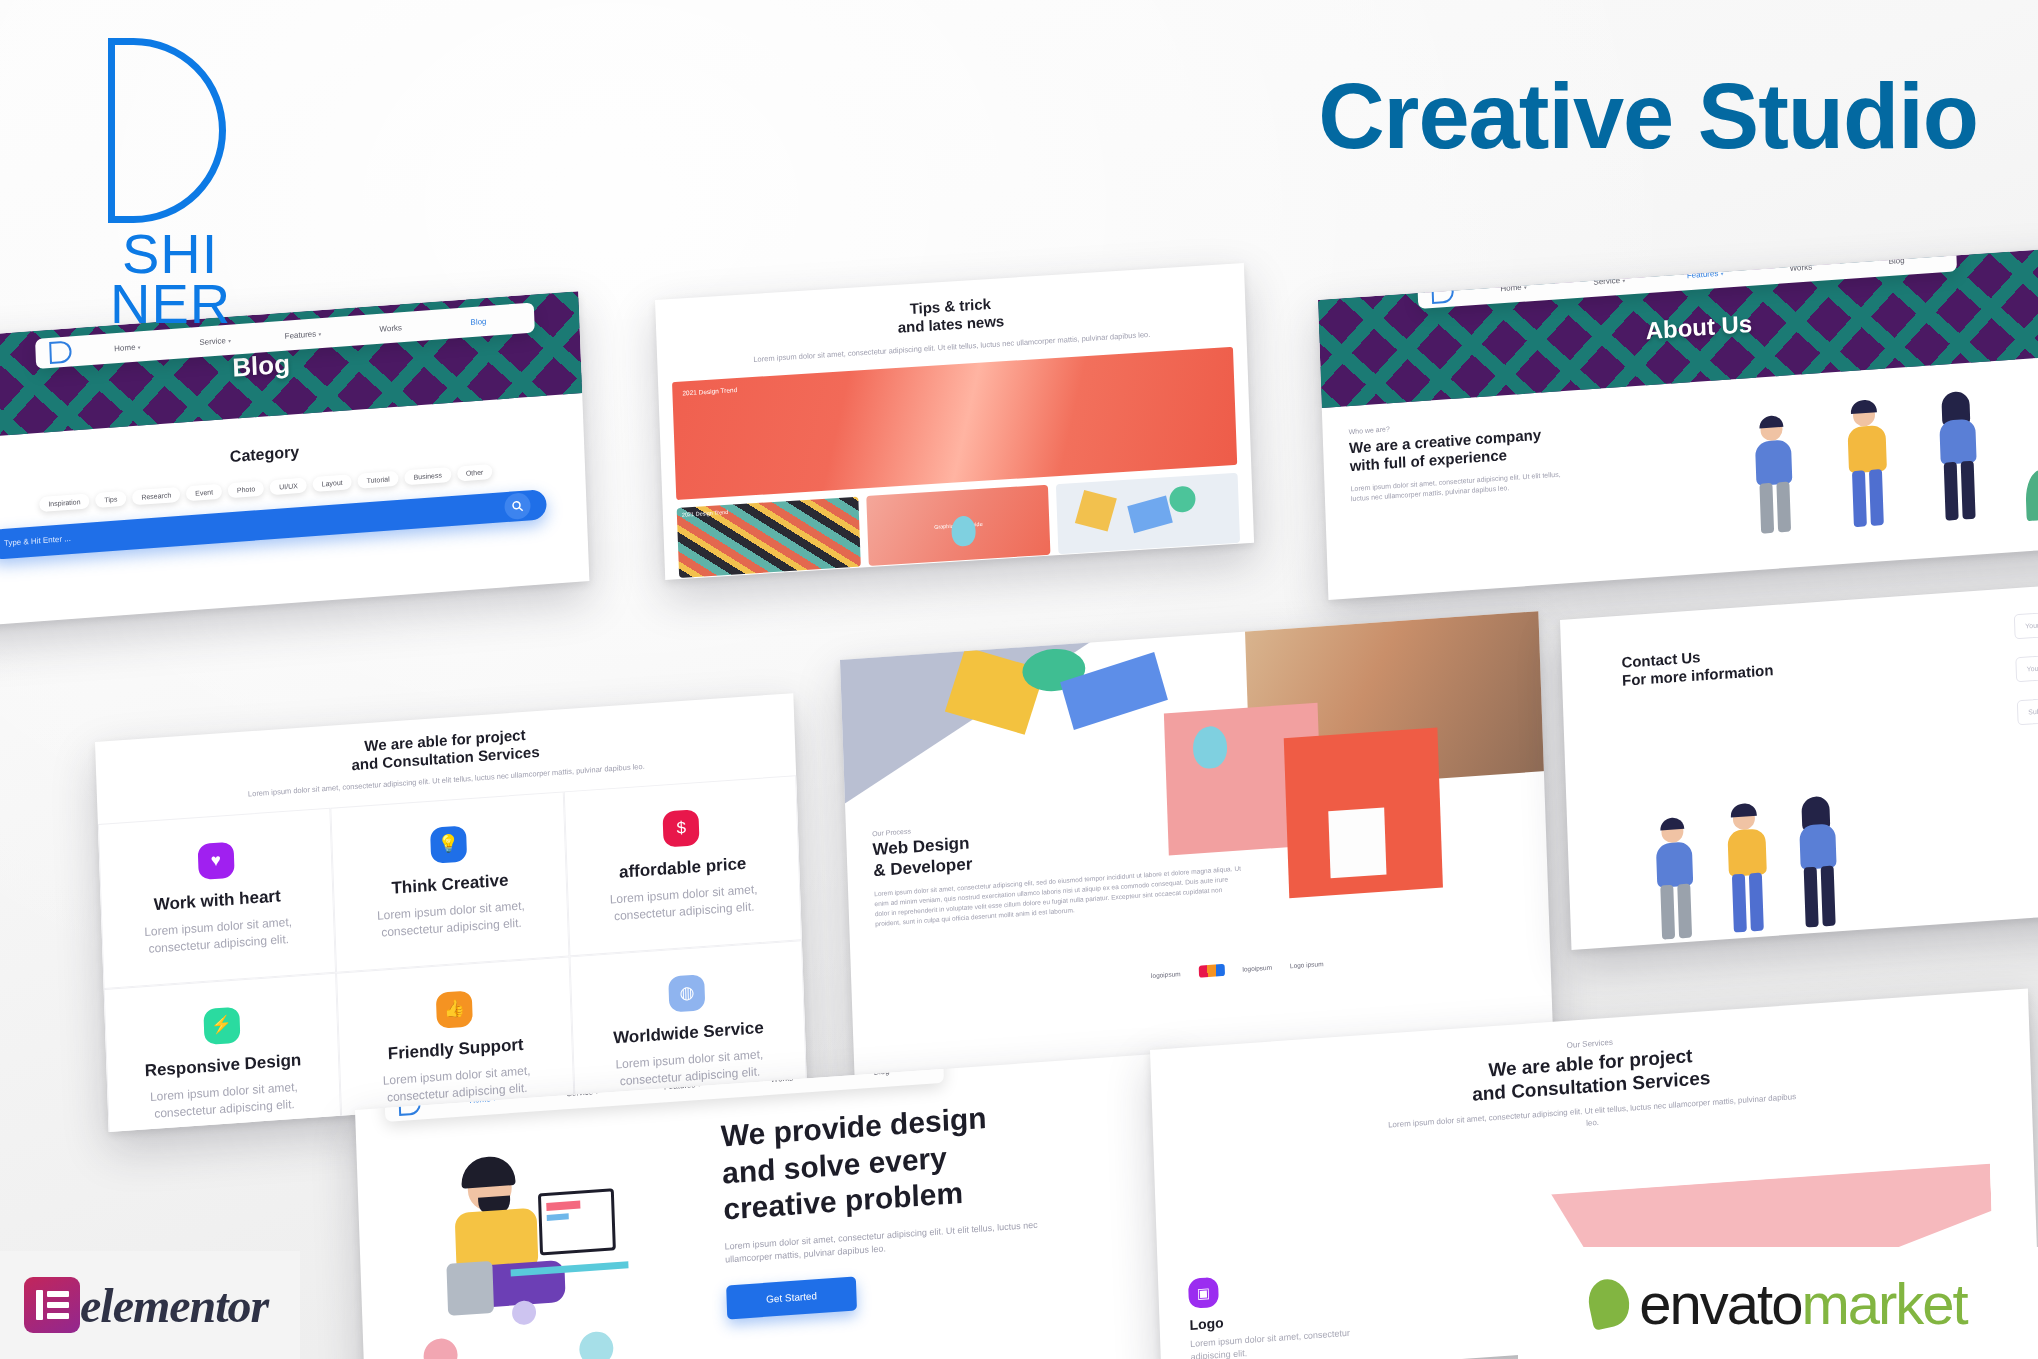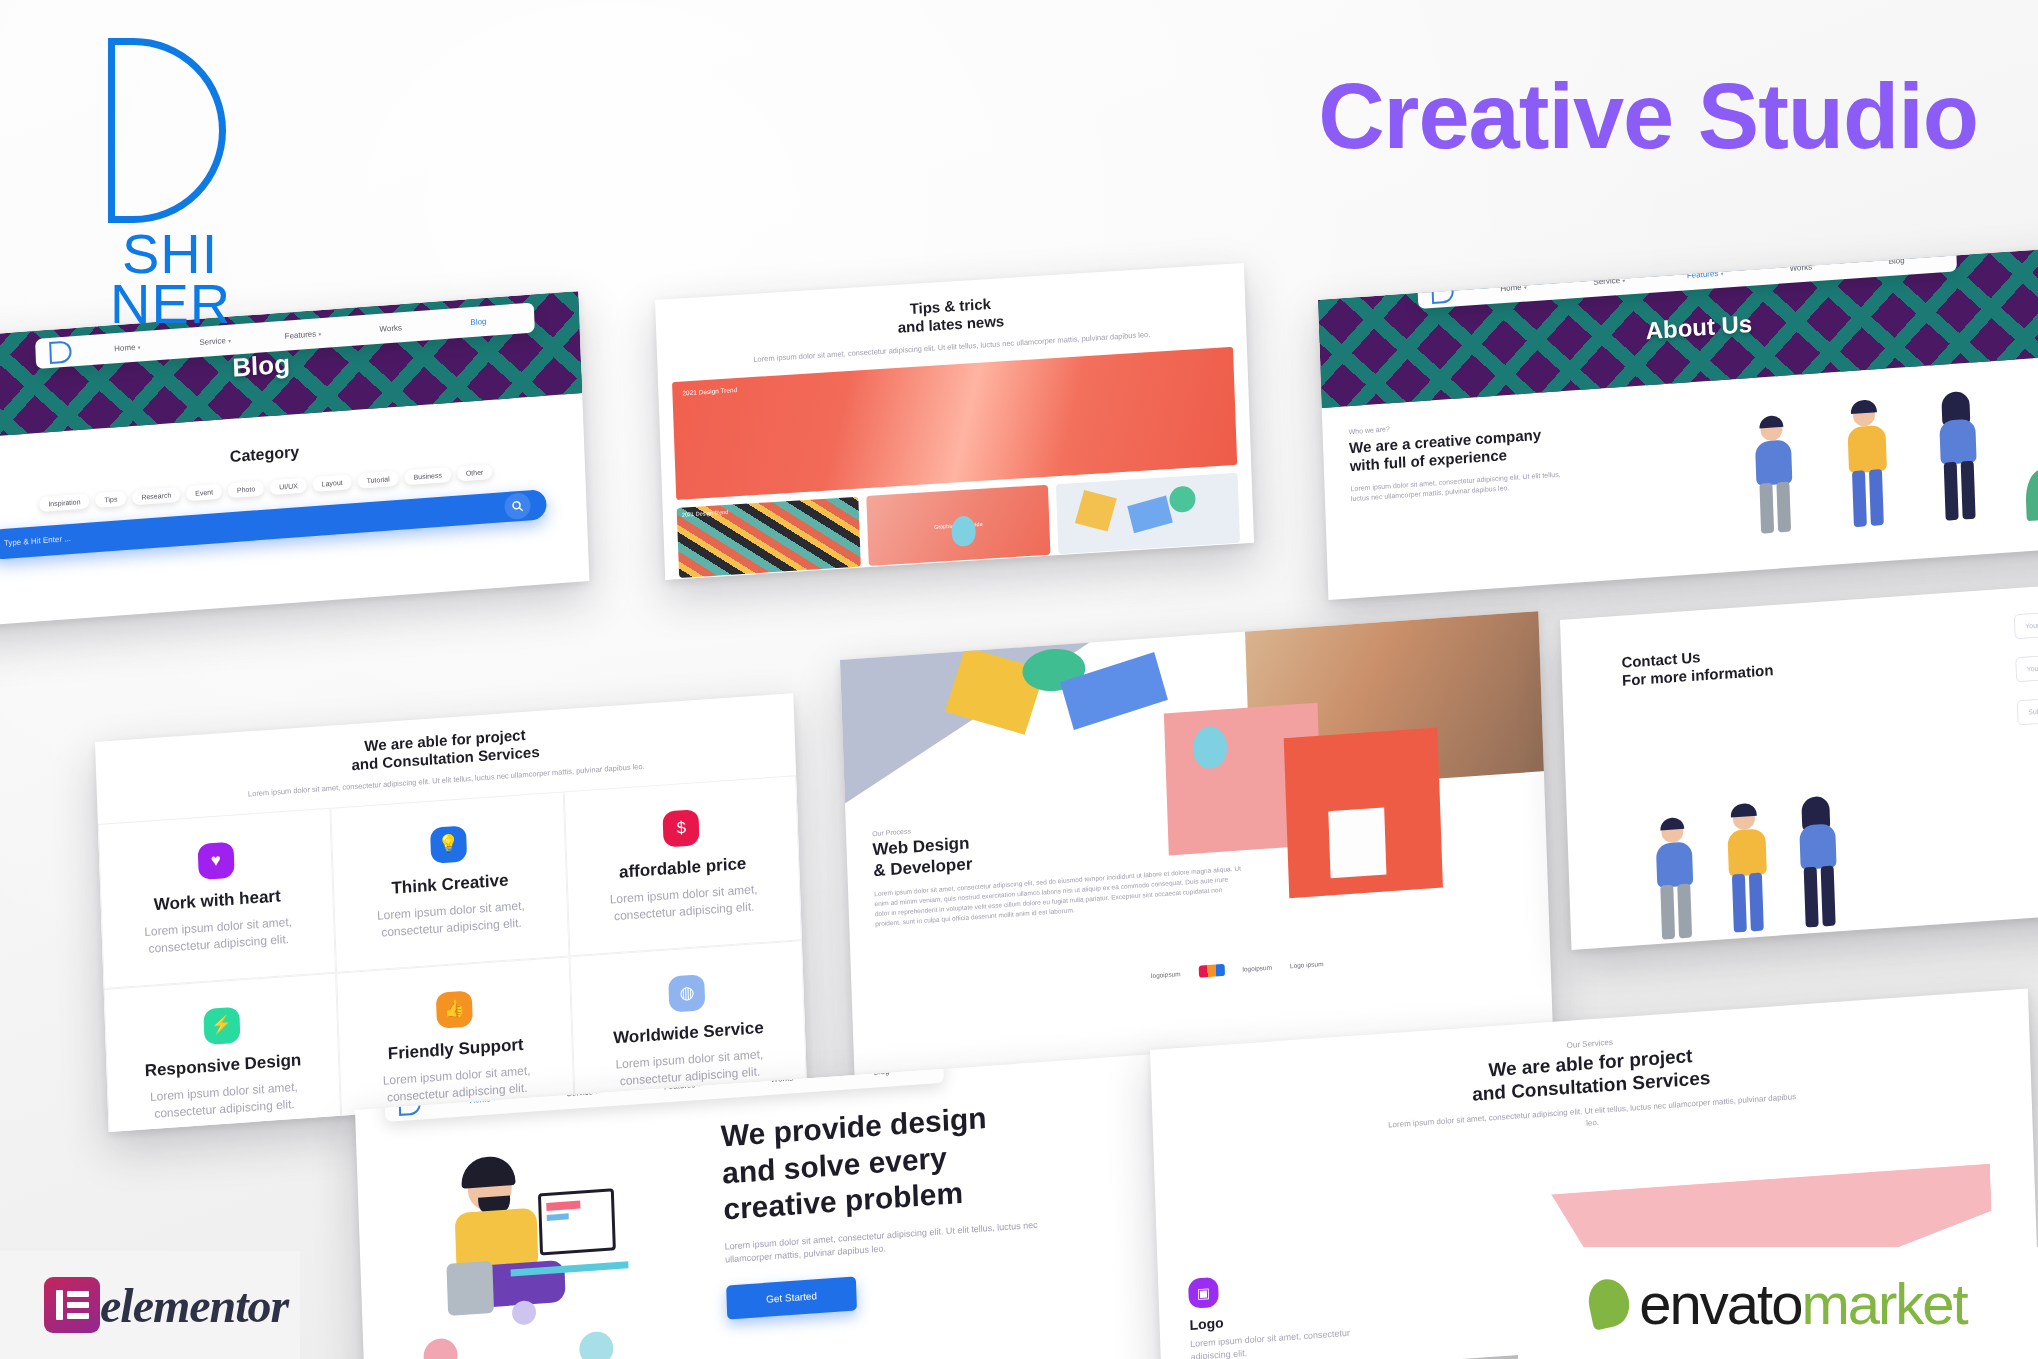--- a/index.html
+++ b/index.html
@@ -35,21 +35,21 @@
     position: absolute; left: 30px;
     color: #0d7ae5;
     font-family: "Liberation Sans", sans-serif;
     font-size: 56px; font-weight: 400; letter-spacing: 1px; line-height: 1;
   }
   .logo-shi { top: 188px; margin-left: 12px; }
   .logo-ner { top: 238px; }
 
   .title-block { position: absolute; right: 60px; top: 68px; text-align: right; }
   #main-title {
-    font-size: 92px; font-weight: bold; color: #8b5cf6;
+    font-size: 92px; font-weight: bold; color: #0369a1;
     letter-spacing: -1px; line-height: 1.05;
   }
   #sub-title {
     font-size: 50px; font-weight: 300; color: #321b52;
     margin-top: 6px; letter-spacing: 0px;
   }
 
   
   #deck { position: absolute; inset: 0; z-index: 10; }
 
@@ -139,21 +139,21 @@
   
   .person { position: absolute; bottom: 0; }
   .p-head { position: absolute; border-radius: 50%; }
   .p-body { position: absolute; border-radius: 14px 14px 6px 6px; }
   .p-legL, .p-legR { position: absolute; border-radius: 4px; }
 
   
   #elementor-badge {
     position: absolute; left: 0; bottom: 0; width: 300px; height: 108px;
     background: #f4f4f4; display: flex; align-items: center; 
-    padding-left: 44px; z-index: 60;
+    padding-left: 24px; z-index: 60;
   }
   .el-mark {
     width: 56px; height: 56px; border-radius: 9px;
     background: linear-gradient(150deg, #c2265b 0%, #92278f 100%);
     display: flex; align-items: center; justify-content: center; gap: 4px;
   }
   .el-bar-tall { width: 7px; height: 30px; background: #fff; border-radius: 1px; }
   .el-bars { display: flex; flex-direction: column; gap: 5px; }
   .el-bar { width: 22px; height: 6px; background: #fff; border-radius: 1px; }
   #elementor-text {

